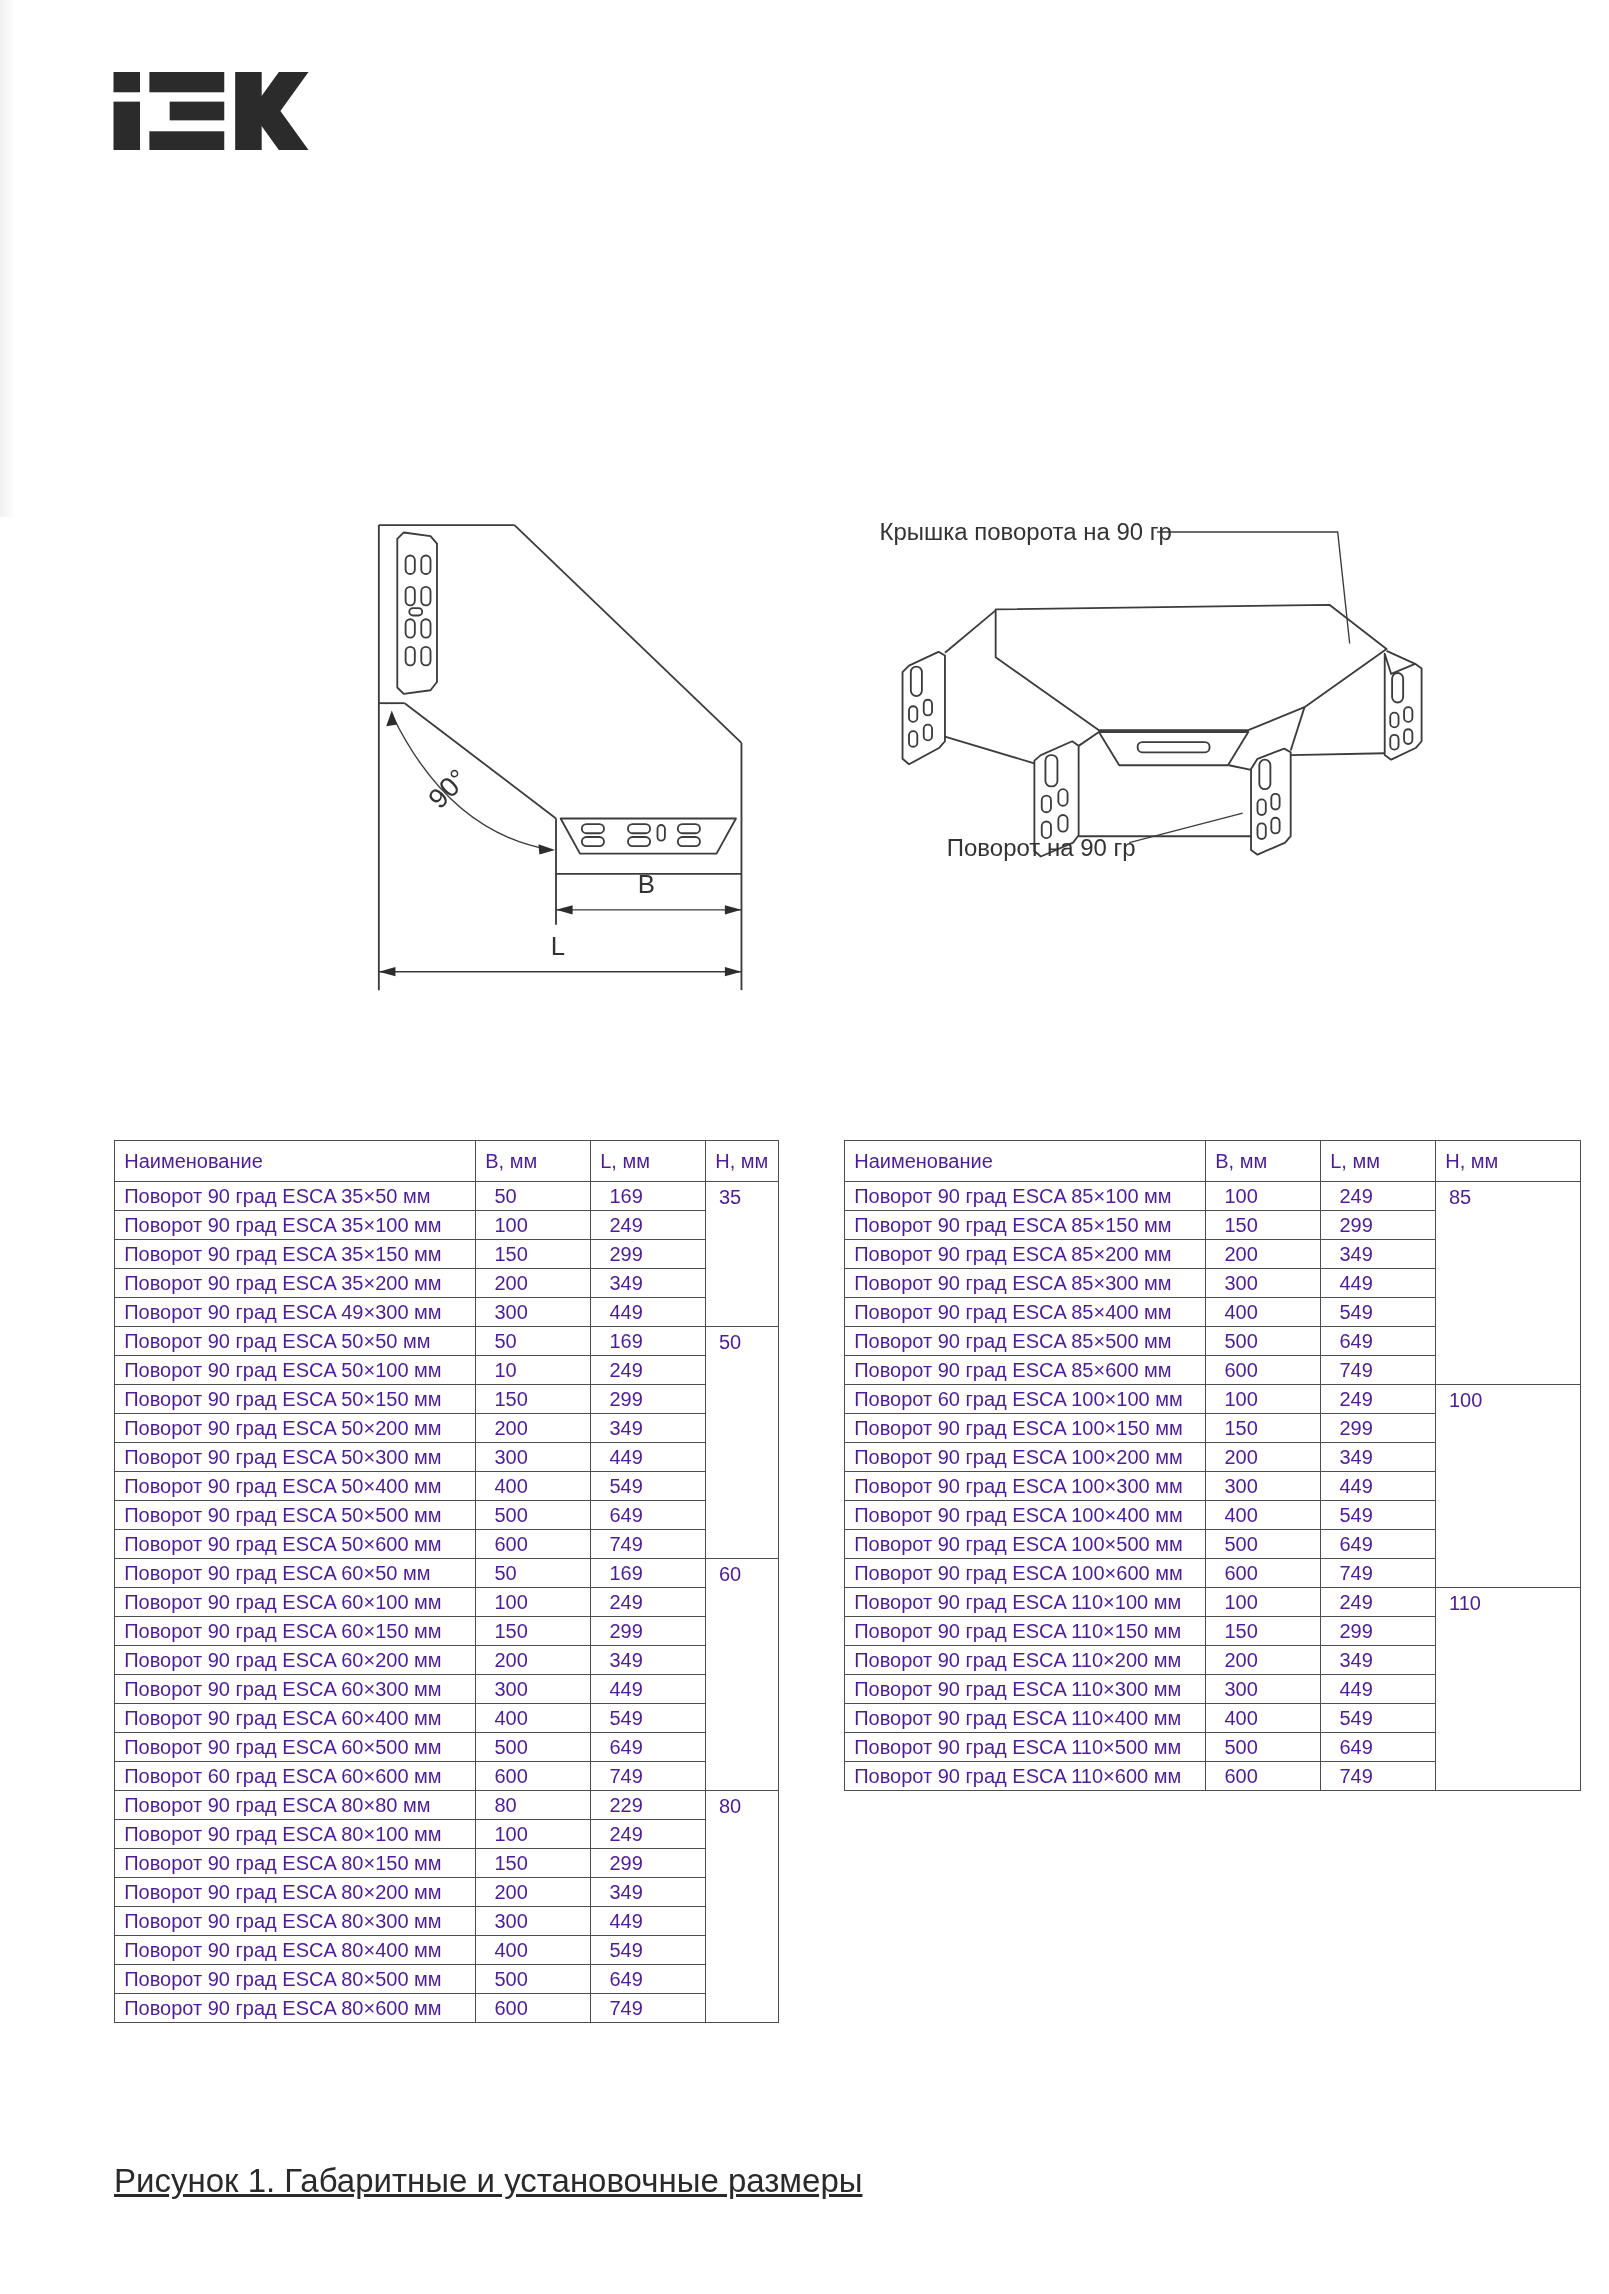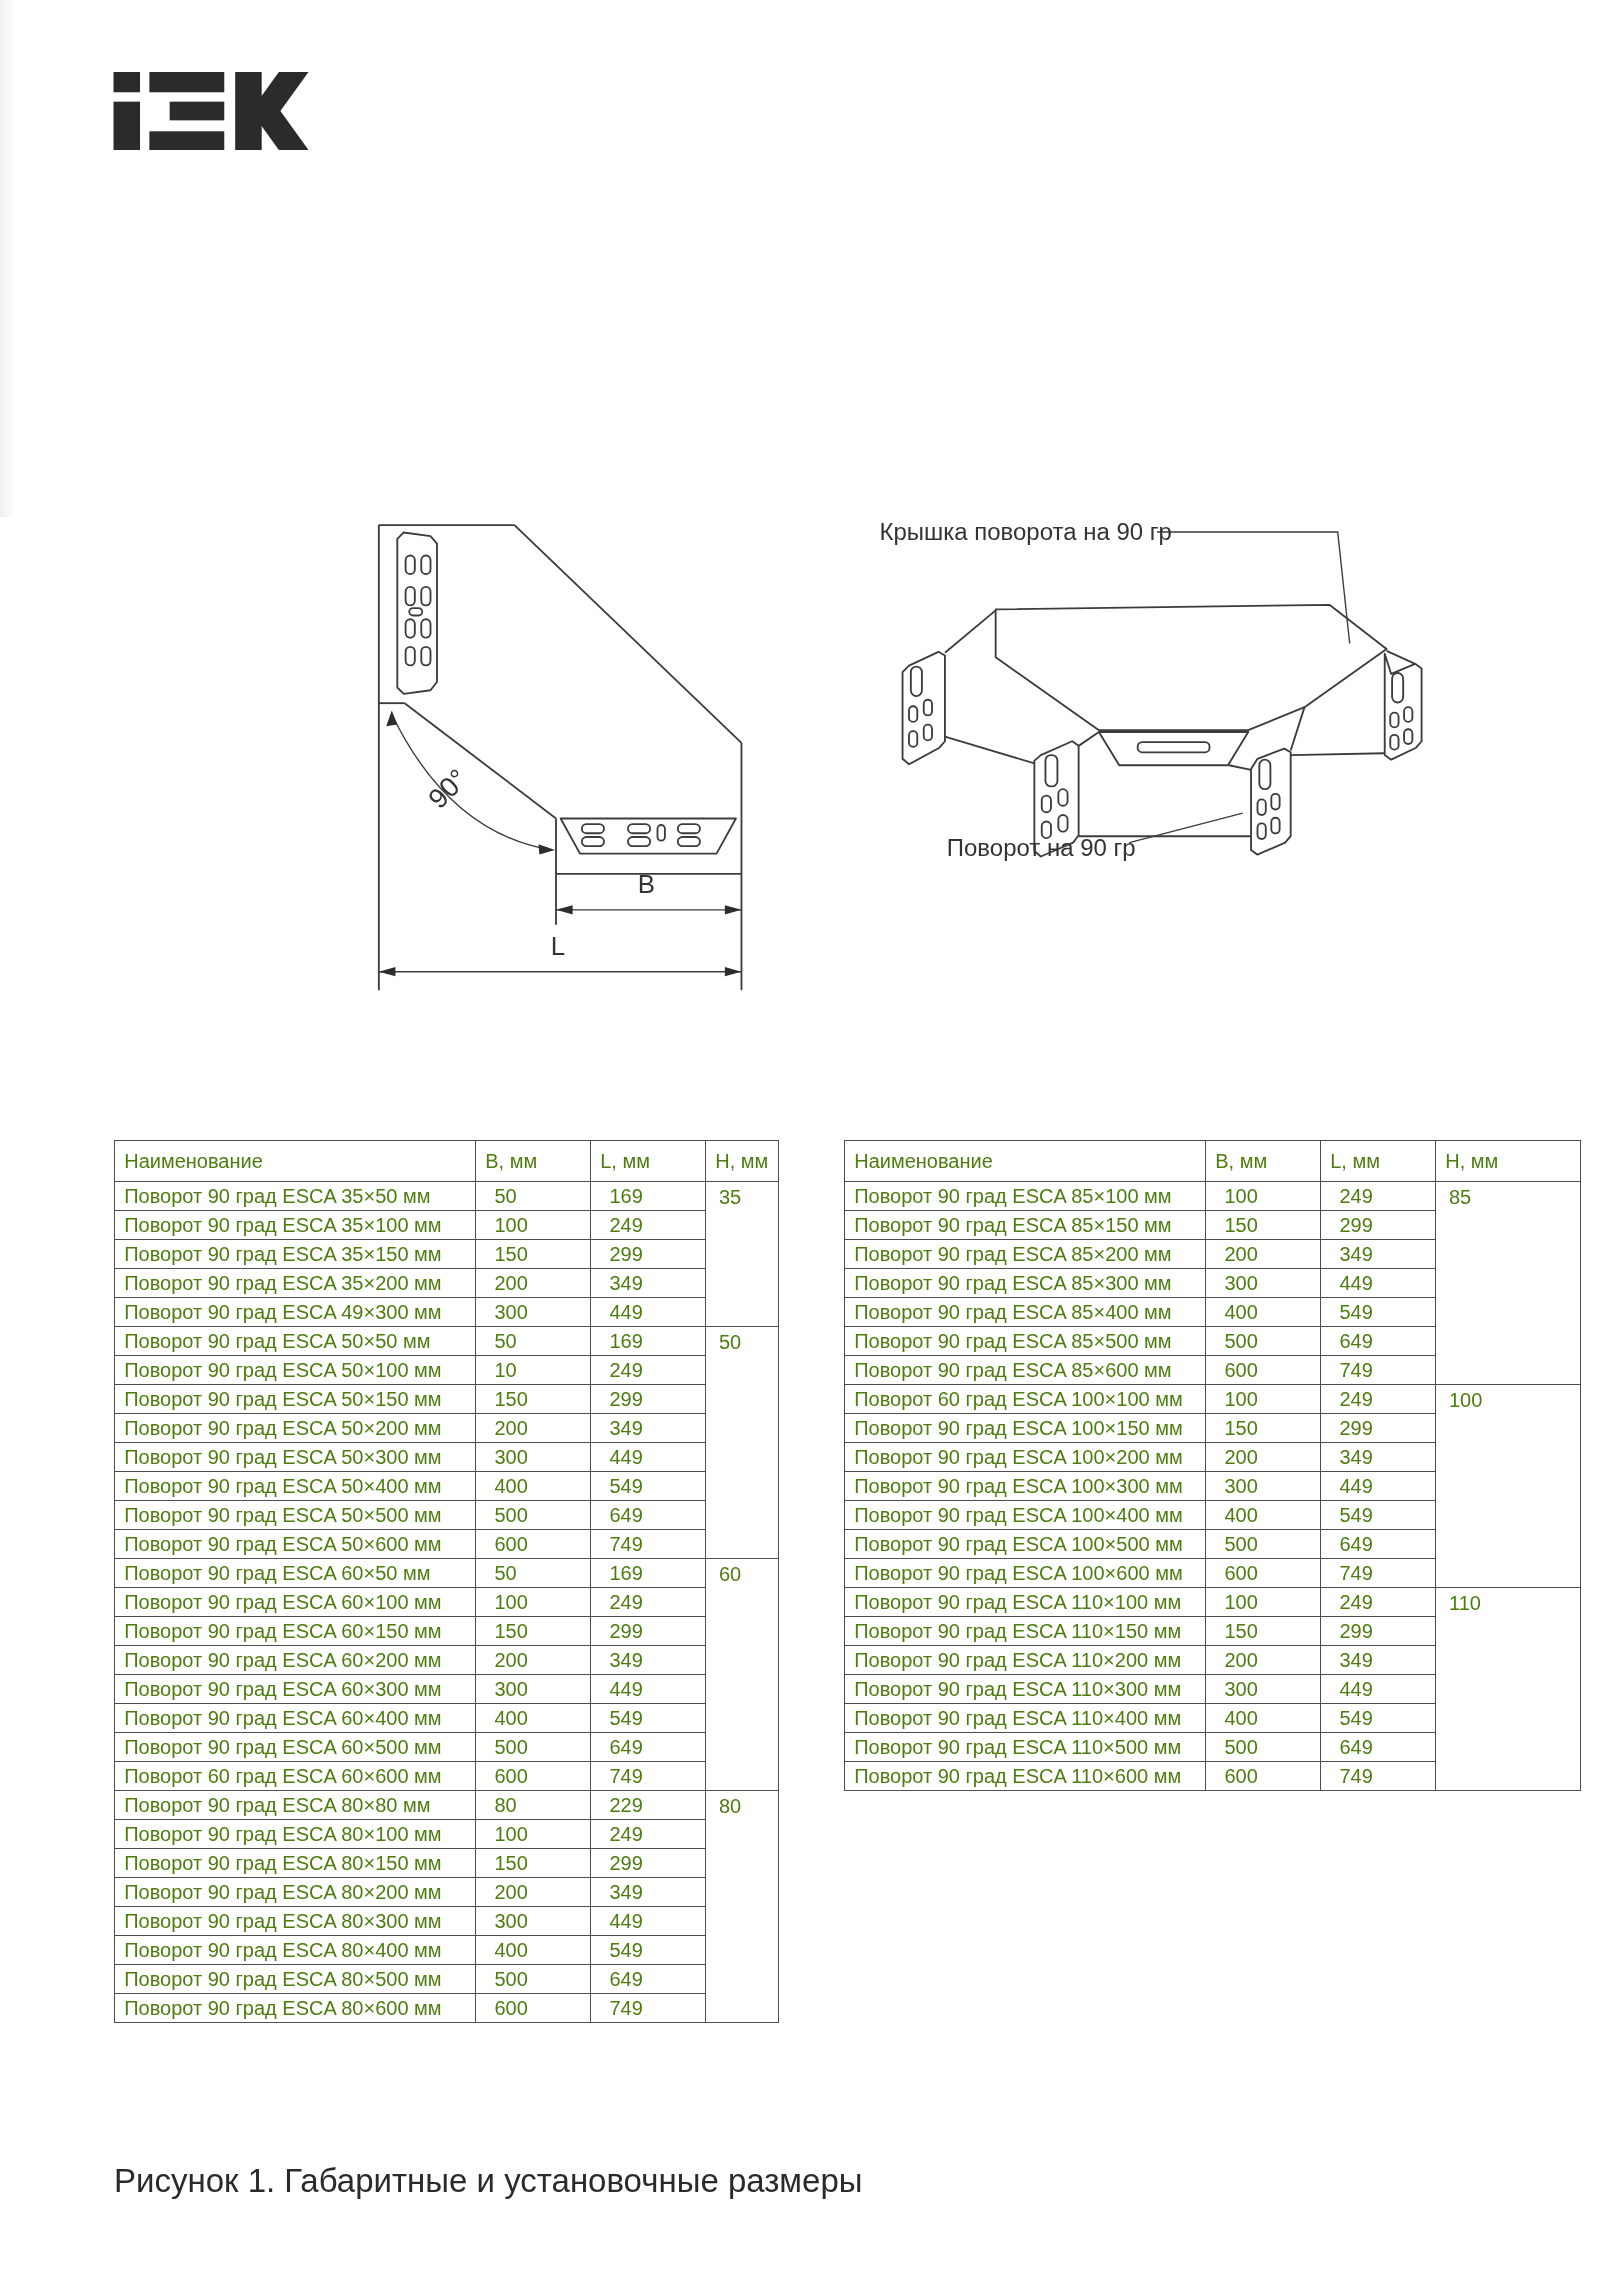--- a/index.html
+++ b/index.html
@@ -17,34 +17,34 @@
   #side-view{left:365px;top:355px;}
   #plan-view{left:365px;top:512px;}
   #iso-view{left:868px;top:508px;}
   svg text{fill:#333333;font-family:"Liberation Sans",sans-serif;}
   .dims{font-size:28px;}
   .dims-big{font-size:30px;}
   .callout{font-size:26px;}
 
   .dim-table{
     position:absolute;border-collapse:collapse;table-layout:fixed;
-    font-size:20px;color:#4d7c0f;
+    font-size:20px;color:#4c1d95;
   }
   #left-table{left:114px;top:1140px;width:665px;}
   #right-table{left:844px;top:1140px;width:736px;}
   .dim-table th,.dim-table td{
     border:1.4px solid #4d4d4d;font-weight:normal;text-align:left;
     padding:0 1.8px 0 9.2px;overflow:hidden;white-space:nowrap;
   }
   .dim-table th{height:40px;vertical-align:middle;}
   .dim-table td{height:28px;vertical-align:middle;}
   .dim-table td.val{padding-left:18.5px;}
   .dim-table td.h-cell{vertical-align:top;padding-top:3.7px;padding-left:13px;}
   .caption{
-    position:absolute;left:114px;top:2162px;font-size:33px;color:#2a2a2a;
+    position:absolute;left:114px;top:2162px;font-size:33px;color:#2a2a2a;text-decoration:underline;
   }
 </style>
 </head>
 <body>
 
 <div class="scan-edge"></div>
 
 <div class="logo">
   <svg width="196" height="78" viewBox="0 0 250 100">
     <g fill="#2b2b2b">

